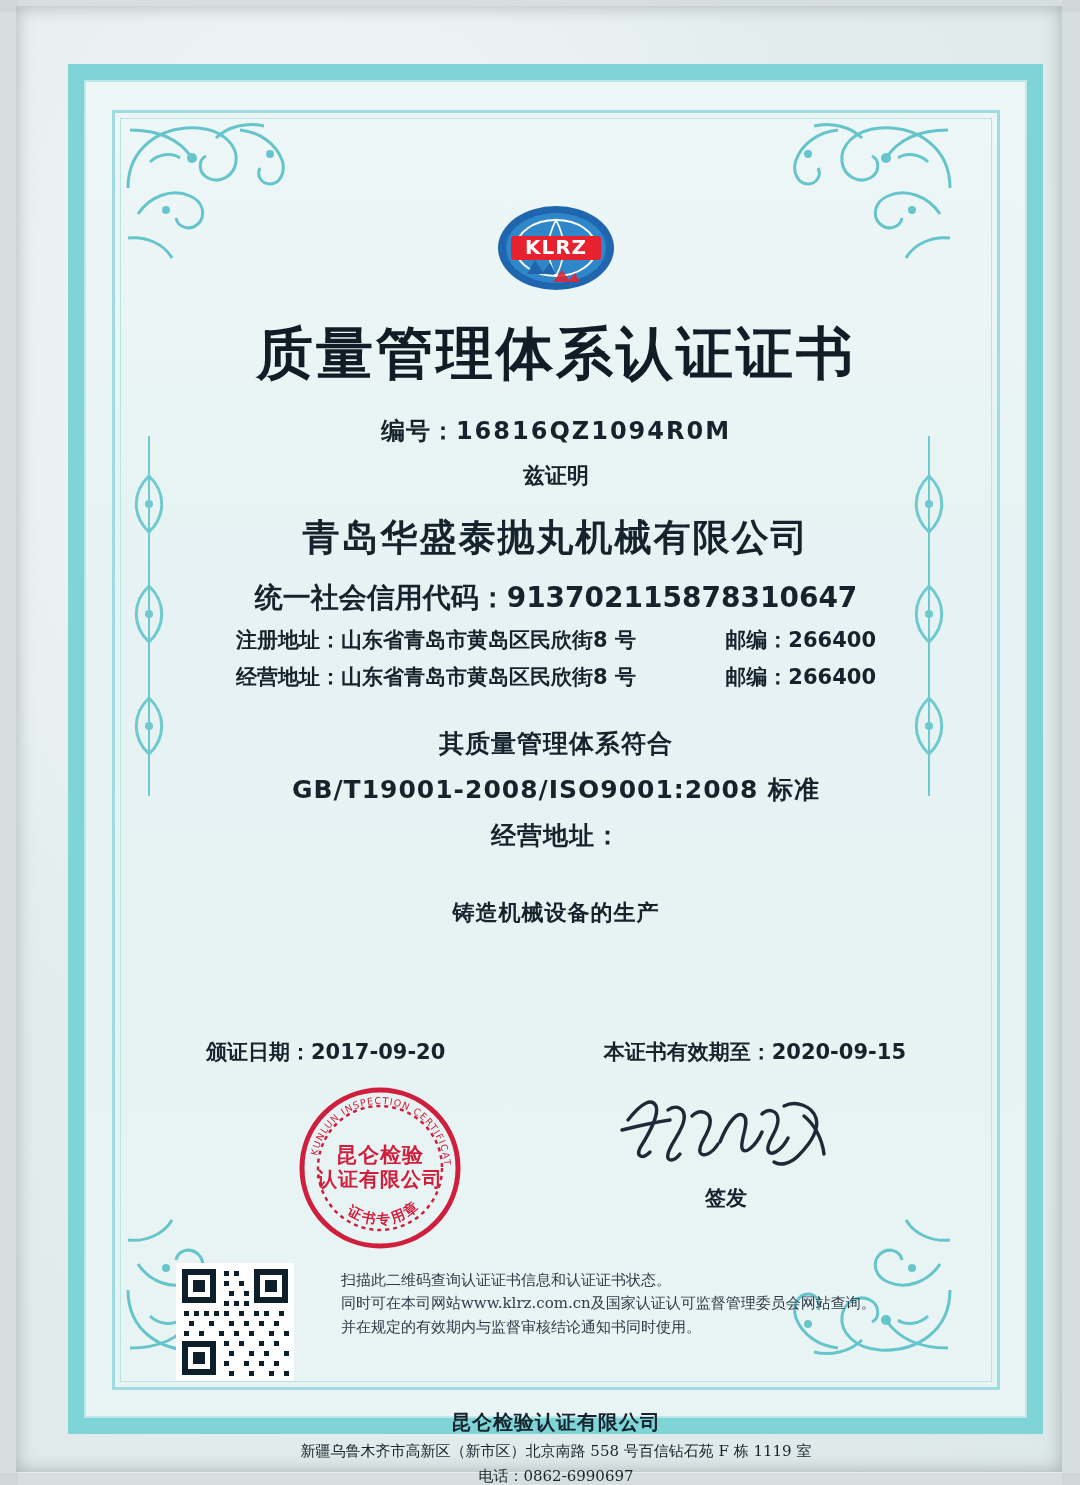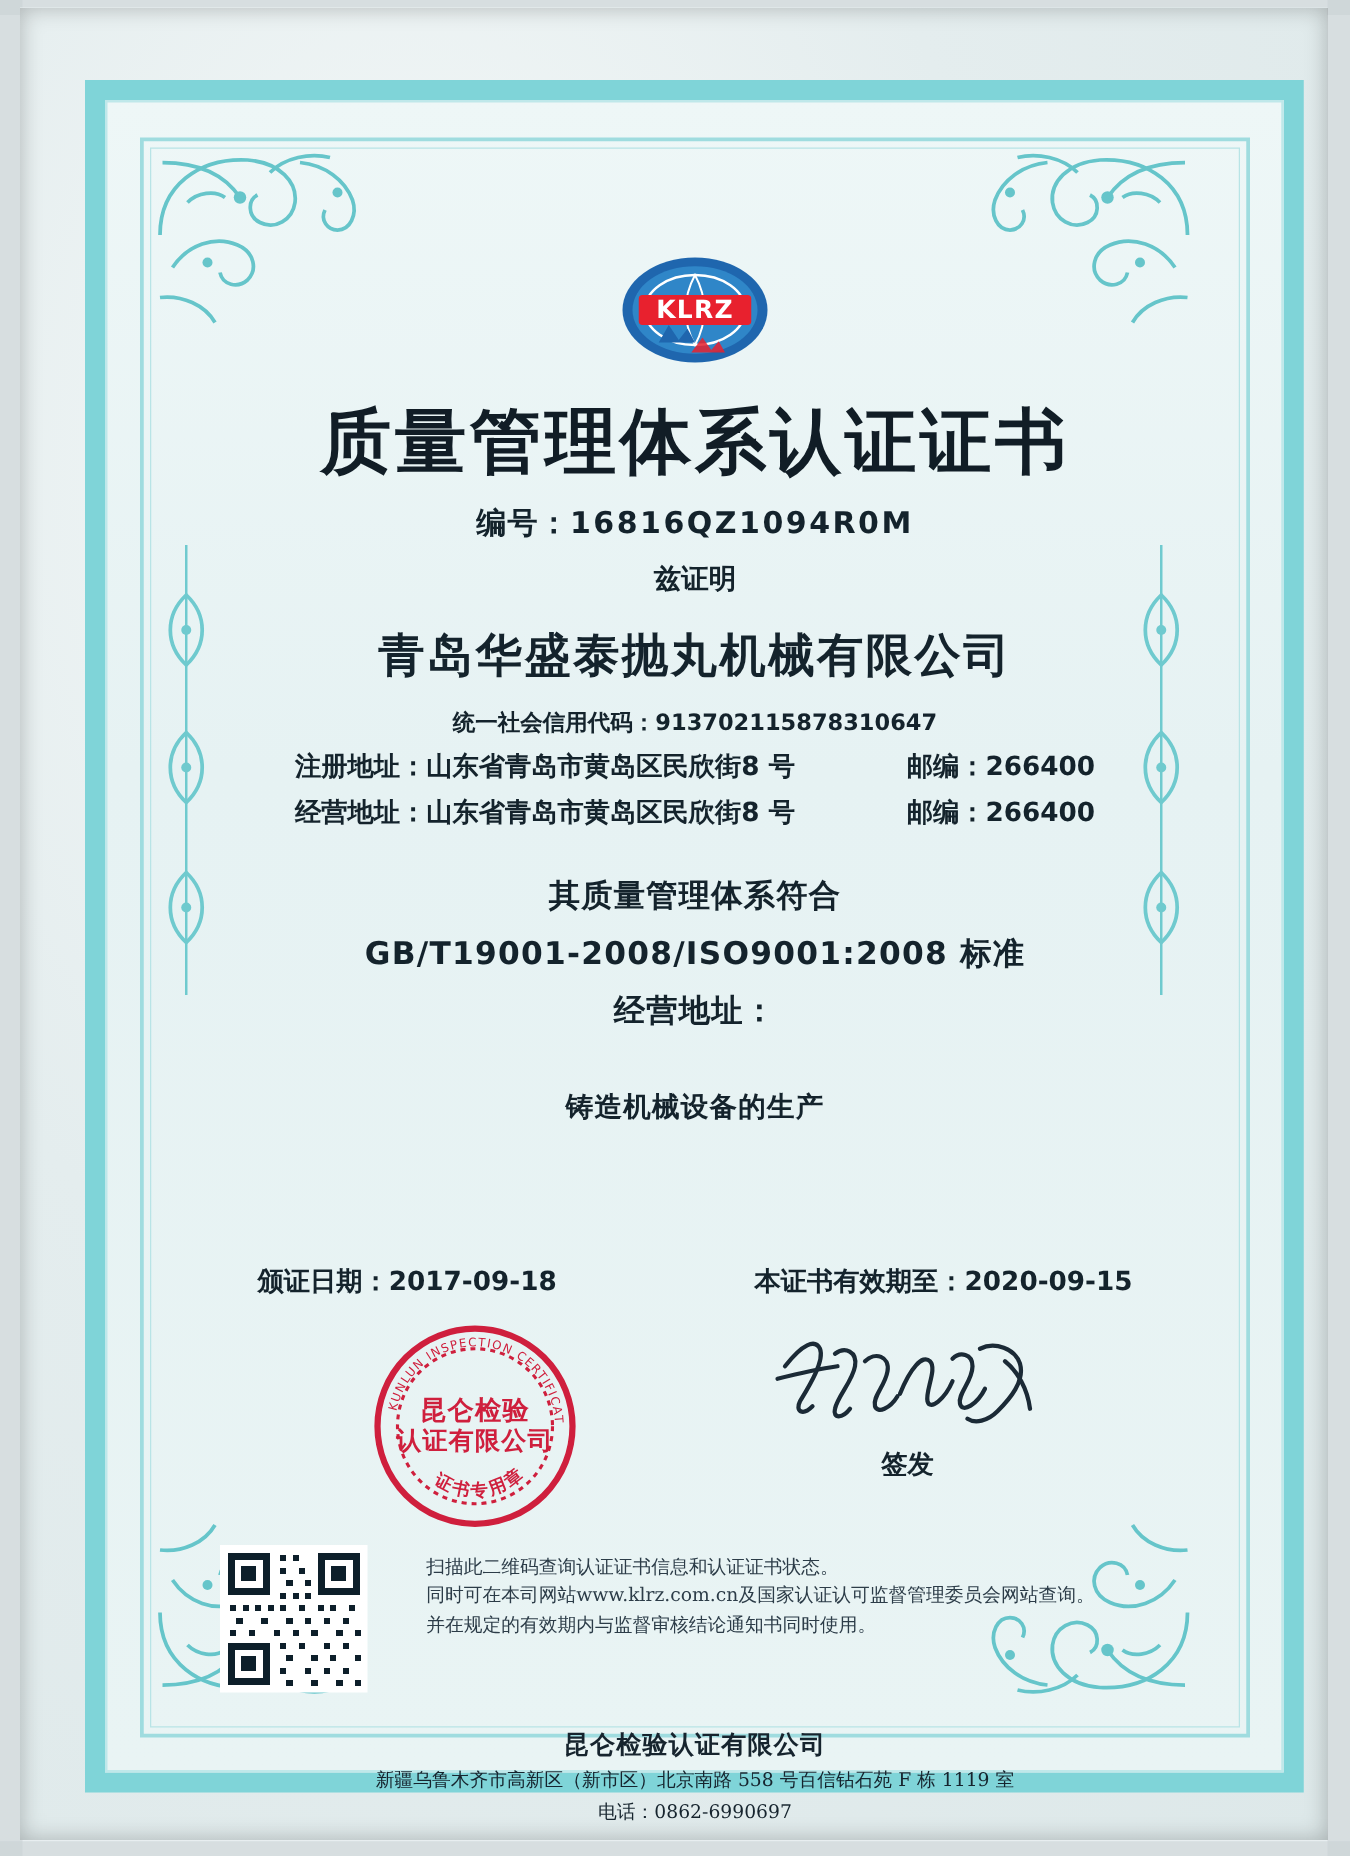--- a/index.html
+++ b/index.html
@@ -143,21 +143,21 @@
   .title {
     margin-top: 10px;
     font-size: 57px;
     font-weight: bold;
     letter-spacing: 3px;
     color: #111d26;
     font-family: "DejaVu Sans", "Liberation Sans", sans-serif;
   }
 
   .cert-no {
-    margin-top: 9px;
+    margin-top: 22px;
     font-size: 24px;
     font-weight: bold;
     letter-spacing: 1px;
   }
   .cert-no .num { letter-spacing: 2px; }
 
   .hereby {
     margin-top: 14px;
     font-size: 22px;
     font-weight: bold;
@@ -165,21 +165,21 @@
 
   .company {
     margin-top: 22px;
     font-size: 37px;
     font-weight: bold;
     letter-spacing: 2px;
   }
 
   .credit-code {
     margin-top: 16px;
-    font-size: 18px;
+    font-size: 28px;
     font-weight: bold;
   }
 
   .addr-block {
     margin: 12px auto;
     width: 640px;
     margin-top: 8px;
   }
   .addr-row {
     display: flex;
@@ -433,21 +433,21 @@
           <span class="right"><span>邮编：</span><span>266400</span></span>
         </div>
       </div>
 
       <div class="conform">其质量管理体系符合</div>
       <div class="standard">GB/T19001-2008/ISO9001:2008 标准</div>
       <div class="scope-label">经营地址：</div>
       <div class="scope-text">铸造机械设备的生产</div>
 
       <div class="dates">
-        <span><span>颁证日期：</span><span>2017-09-18</span></span>
+        <span><span>颁证日期：</span><span>2017-09-20</span></span>
         <span><span>本证书有效期至：</span><span>2020-09-15</span></span>
       </div>
 
       <div class="seal-row">
 
         <div class="seal">
           <svg viewBox="0 0 168 168">
             <defs>
               <path id="sealArcTop" d="M 20 84 A 64 64 0 0 1 148 84"></path>
               <path id="sealArcBottom" d="M 28 84 A 56 56 0 0 0 140 84"></path>

